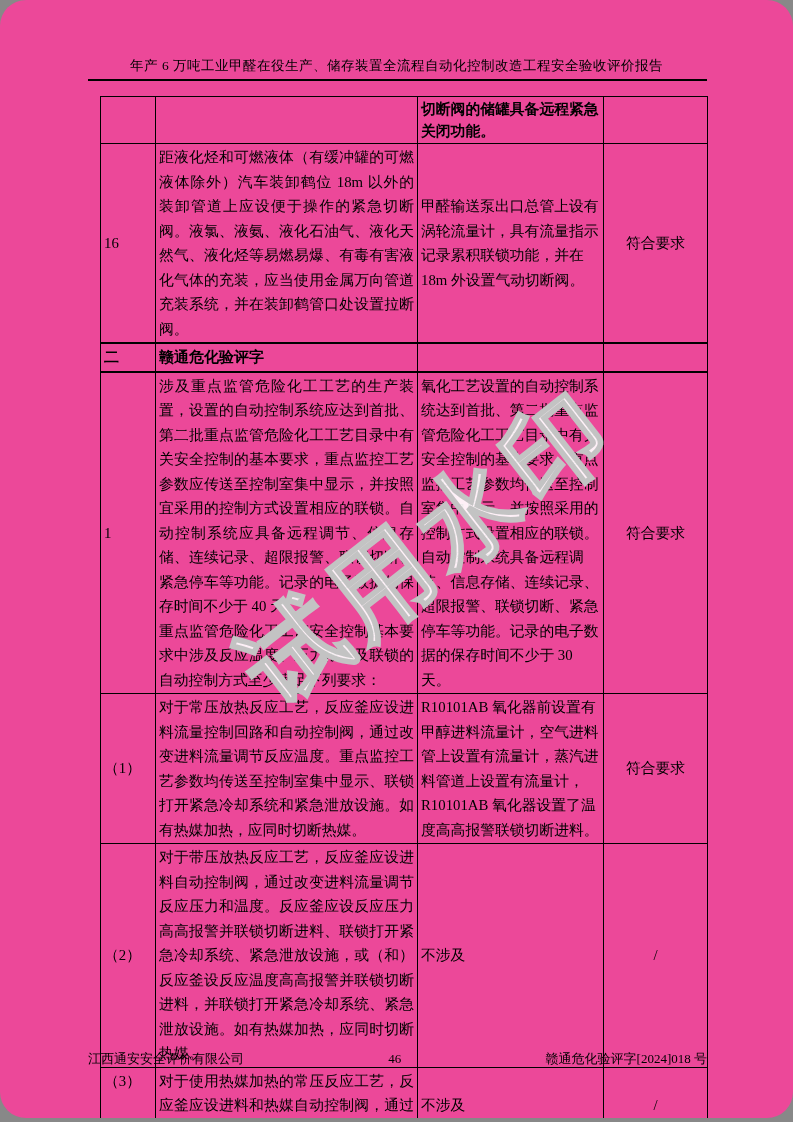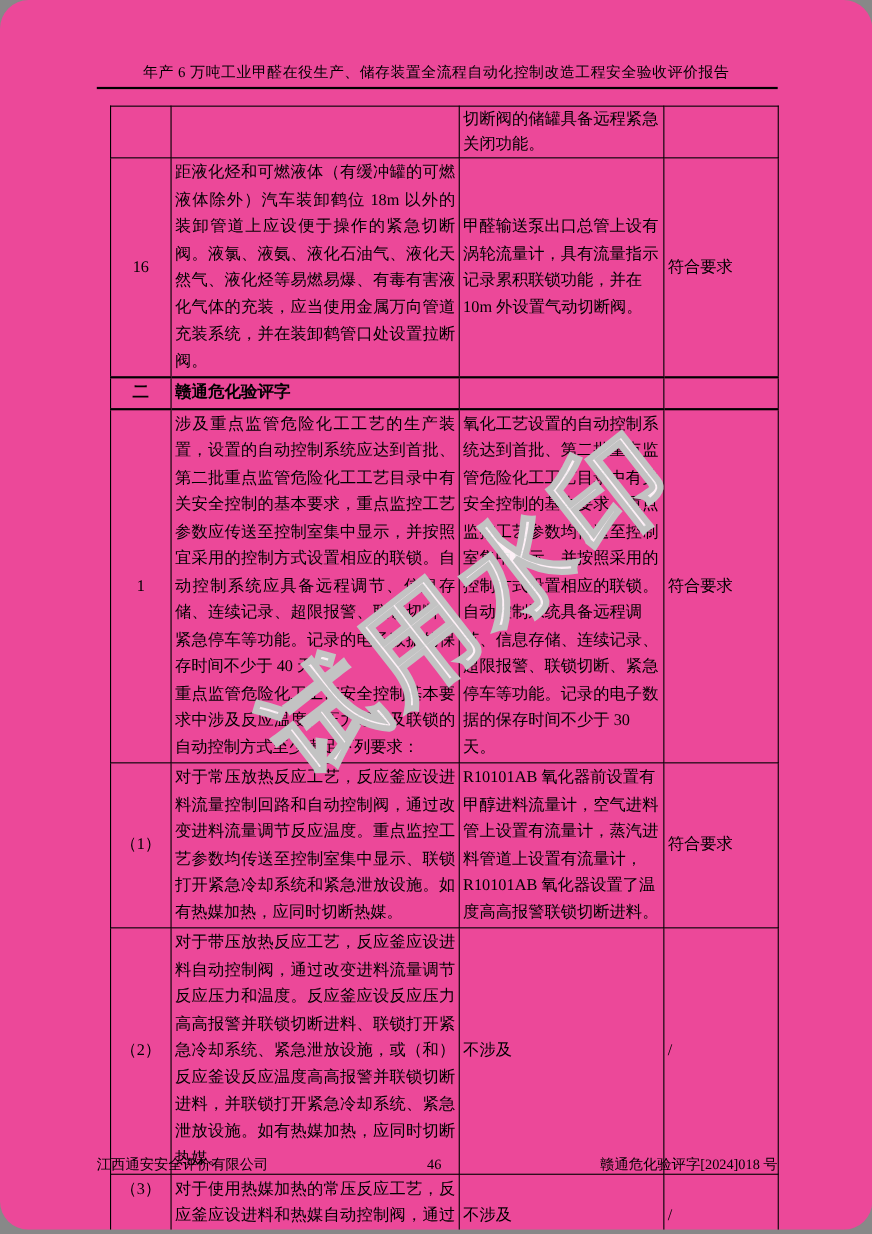--- a/index.html
+++ b/index.html
@@ -18,29 +18,29 @@
   }
   table.doc-table {
     position:absolute; left:100px; top:96px; width:607px;
     border-collapse:collapse; table-layout:fixed;
   }
   .doc-table td {
     border:1px solid #000; vertical-align:middle;
     font-size:14.8px; line-height:24.5px; padding:1px 3px;
     overflow:hidden;
   }
-  .col-no   { width:55px;  text-align:center; }
+  .col-no   { width:55px;  text-align:left; }
   .col-req  { width:262px; }
   .col-act  { width:186px; }
-  .col-con  { width:104px; text-align:left; }
+  .col-con  { width:104px; text-align:center; }
   .cell-text { text-align:justify; white-space:pre-line; }
   .cell-left { text-align:left; white-space:pre-line; }
   .cell-center { }
   tr.r-partial { height:45px; }
-  tr.r-partial td { line-height:22px; vertical-align:top; }
+  tr.r-partial td { line-height:22px; vertical-align:top;font-weight:bold; }
   tr.r-16 { height:149px; }
   tr.r-sec { height:28px; }
   tr.r-sec td { border-top:2px solid #000; border-bottom:2px solid #000; font-weight:bold; font-size:15px; }
   tr.r-1  { height:285px; }
   tr.r-p1 { height:149px; }
   tr.r-p2 { height:210px; }
   tr.r-p3 { height:70px; }
   tr.r-p3 td { vertical-align:top; }
   .watermark {
     position:absolute; left:185px; top:480px; width:490px;
@@ -70,21 +70,21 @@
     <tbody>
         <tr class="r-partial">
       <td class="col-no"></td>
       <td class="col-req cell-text"></td>
       <td class="col-act cell-left">切断阀的储罐具备远程紧急关闭功能。</td>
       <td class="col-con"></td>
     </tr>
     <tr class="r-16">
       <td class="col-no">16</td>
       <td class="col-req cell-text">距液化烃和可燃液体（有缓冲罐的可燃液体除外）汽车装卸鹤位 18m 以外的装卸管道上应设便于操作的紧急切断阀。液氯、液氨、液化石油气、液化天然气、液化烃等易燃易爆、有毒有害液化气体的充装，应当使用金属万向管道充装系统，并在装卸鹤管口处设置拉断阀。</td>
-      <td class="col-act cell-left">甲醛输送泵出口总管上设有涡轮流量计，具有流量指示记录累积联锁功能，并在 10m 外设置气动切断阀。</td>
+      <td class="col-act cell-left">甲醛输送泵出口总管上设有涡轮流量计，具有流量指示记录累积联锁功能，并在 18m 外设置气动切断阀。</td>
       <td class="col-con">符合要求</td>
     </tr>
     <tr class="r-sec">
       <td class="col-no">二</td>
       <td class="col-req">赣通危化验评字</td>
       <td class="col-act"></td>
       <td class="col-con"></td>
     </tr>
     <tr class="r-1">
       <td class="col-no">1</td>

